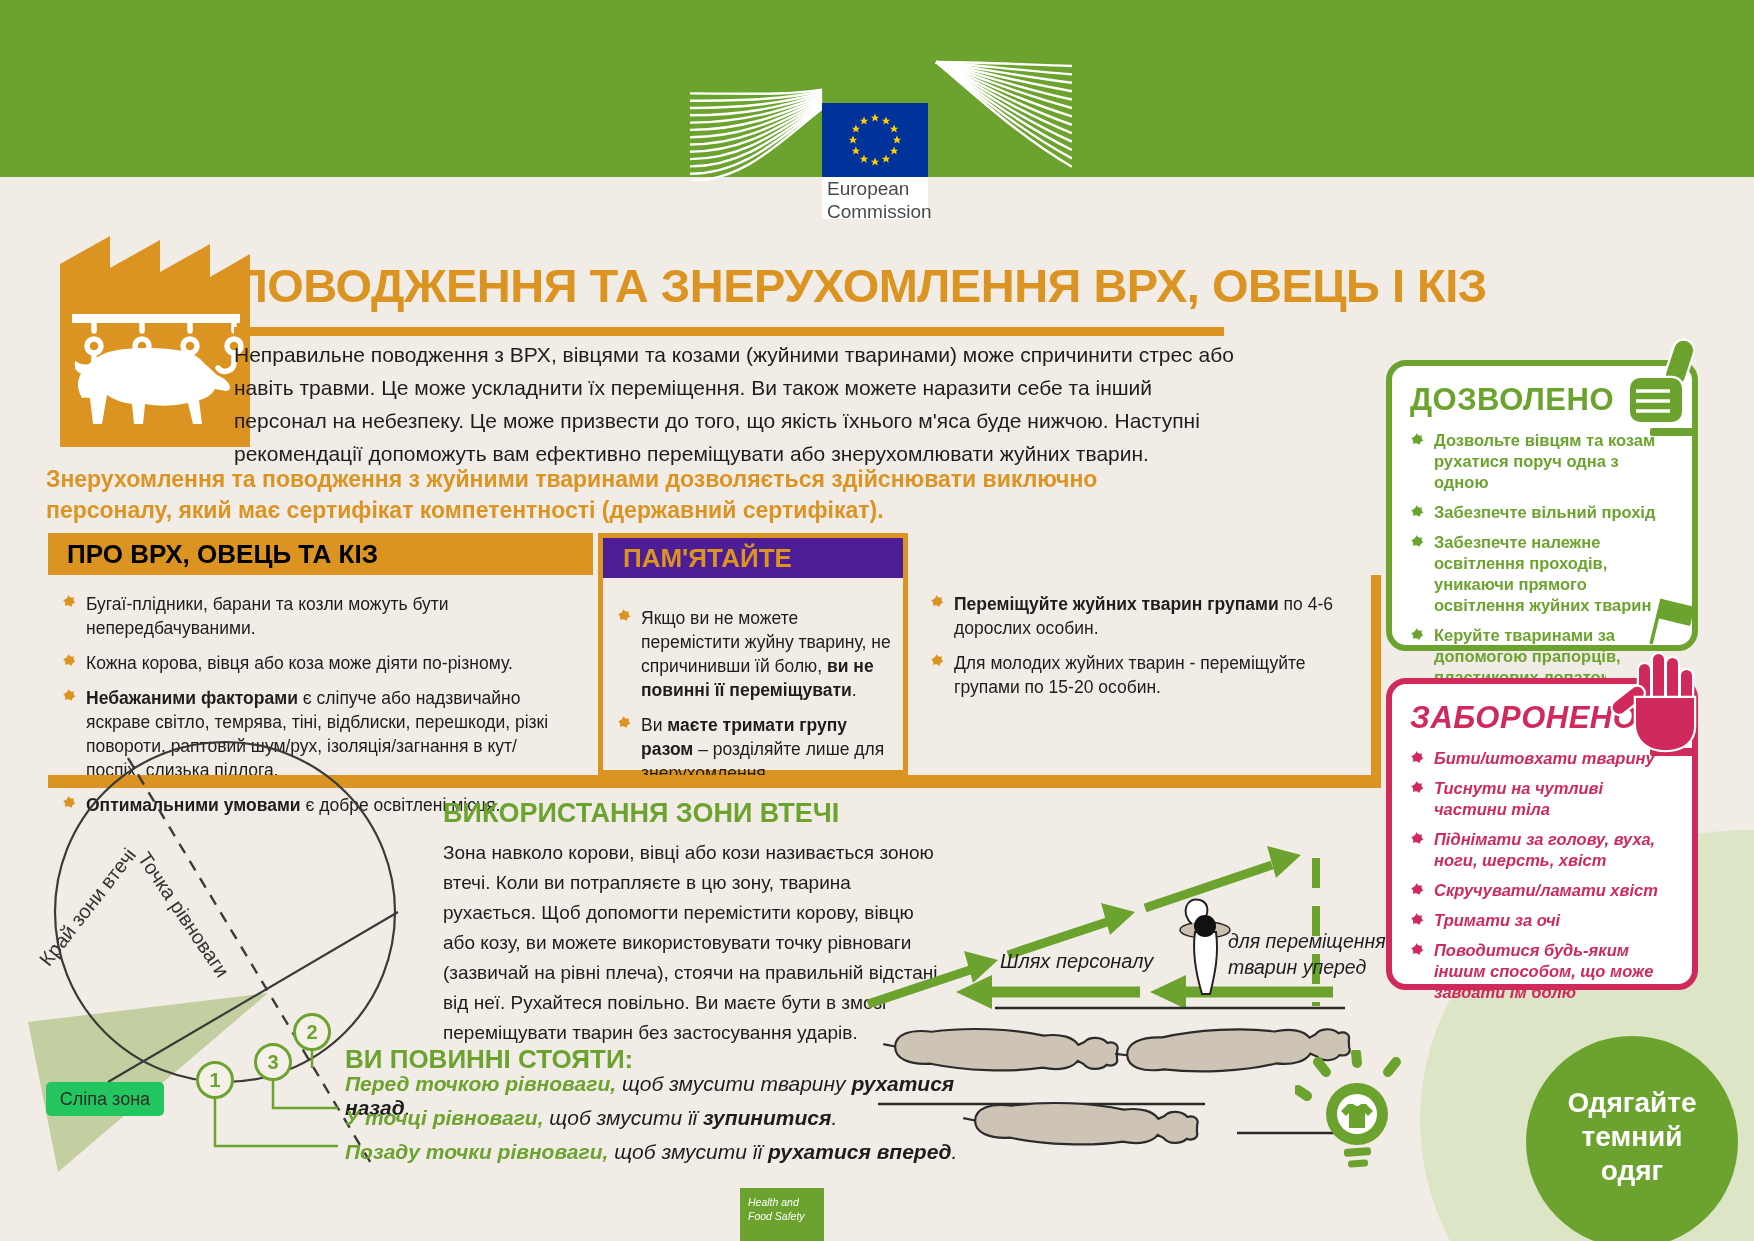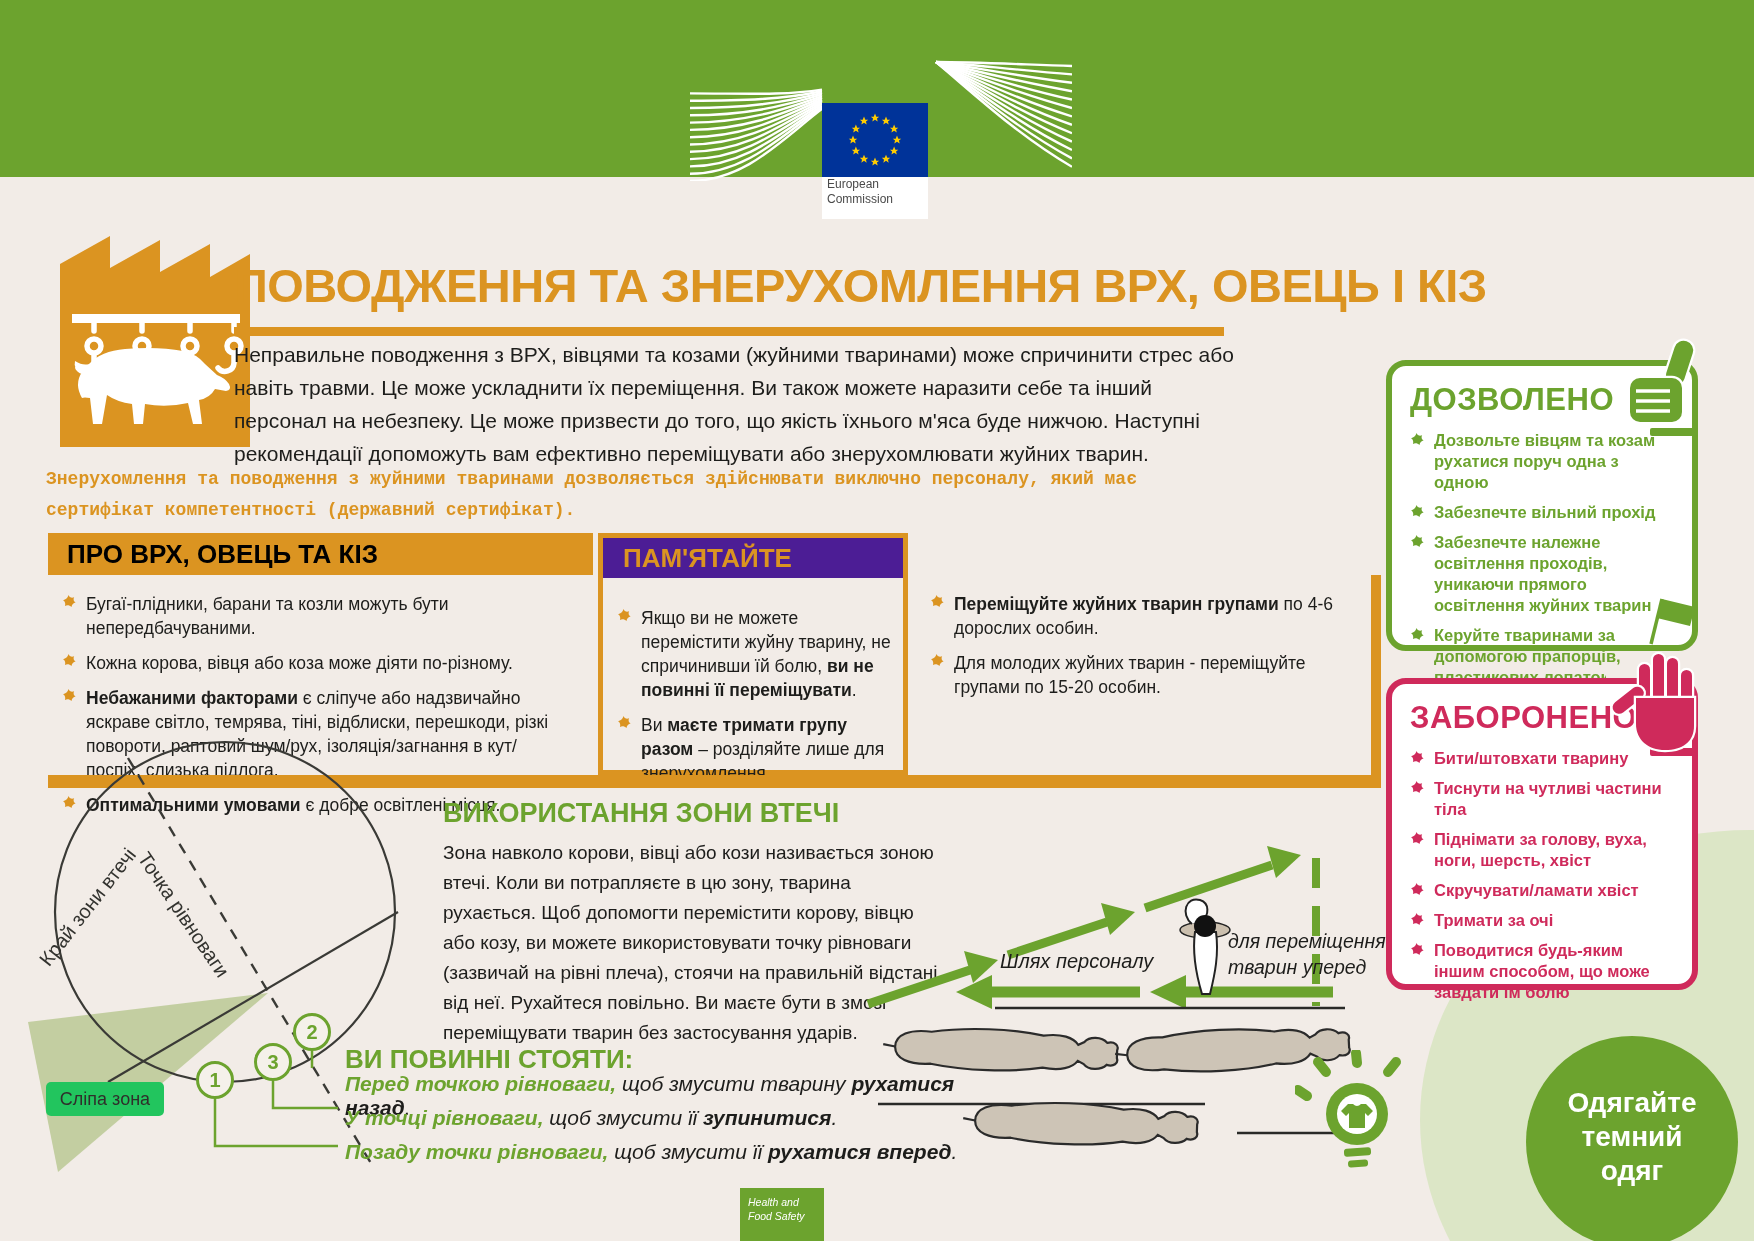--- a/index.html
+++ b/index.html
@@ -2,47 +2,47 @@
 <html><head>
 <meta charset="utf-8">
 <style>
   html,body{margin:0;padding:0;background:#888;}
   .page{position:relative;width:1754px;height:1241px;background:#F2ECE7;overflow:hidden;
         font-family:"Liberation Sans",sans-serif;color:#1d1d1b;margin:0 auto;}
   .abs{position:absolute;}
   
   .band{left:0;top:0;width:1754px;height:177px;background:#6CA32E;}
   .eu-plate{left:822px;top:177px;width:106px;height:42px;background:#fff;}
-  .eu-plate span{display:block;padding-left:5px;font-size:12px;line-height:1.22;color:#4a4a4a;}
+  .eu-plate span{display:block;padding-left:5px;font-size:19px;line-height:1.22;color:#4a4a4a;}
   .eu-flag{left:822px;top:103px;width:106px;height:74px;background:#039;}
   
   .title{left:234px;top:258px;width:1500px;font-size:47px;font-weight:bold;color:#DB9421;letter-spacing:-.5px;}
   .rule{left:234px;top:327px;width:990px;height:9px;background:#DB9421;}
   .intro{left:234px;top:338px;width:1002px;font-size:21px;line-height:33px;margin:0;}
-  .statement{left:46px;top:464px;width:1140px;font-size:18px;line-height:31px;font-weight:bold;color:#DB9421;margin:0;font-family:Liberation Mono, monospace;}
+  .statement{left:46px;top:464px;width:1140px;font-size:23px;line-height:31px;font-weight:bold;color:#DB9421;margin:0;}
   
   .colhead{height:42px;background:#DB9421;color:#000000;font-size:26px;font-weight:bold;
            display:flex;align-items:center;padding-left:19px;box-sizing:border-box;top:533px;}
   .col2box{left:598px;top:533px;width:310px;height:242px;border:5px solid #DB9421;background:#F2ECE7;box-sizing:border-box;}
   .col2head{background:#4c1d95;color:#DB9421;font-size:26px;font-weight:bold;height:40px;display:flex;align-items:center;padding-left:20px;}
   .vline{top:575px;height:213px;width:10px;background:#DB9421;}
   .hbar{left:48px;top:775px;width:1333px;height:13px;background:#DB9421;}
   ul.lst{list-style:none;margin:0;padding:0;}
   ul.lst li{display:flex;gap:9px;margin-bottom:11px;}
   .blt{width:17px;height:15px;flex:none;margin-top:3px;}
   .litx{font-size:17.5px;line-height:24px;}
   .c-orange .blt{color:#DB9421}
   .c-green .blt{color:#6CA32E}
   .c-red .blt{color:#CF2A5B}
   .p-b{font-weight:bold;}
   .p-lead{font-weight:bold;color:#6CA32E;}
   
   .sidebox{width:312px;background:#fff;border-radius:20px;box-sizing:border-box;padding:14px 16px 10px 16px;}
   .box-allowed{left:1386px;top:360px;height:291px;border:6px solid #6CA32E;}
-  .box-forbidden{left:1386px;top:678px;height:312px;border:6px solid #CF2A5B;}
+  .box-forbidden{left:1386px;top:678px;height:312px;border:6px solid #CF2A5B;font-style:italic;}
   .sidetitle{font-size:31px;font-weight:bold;letter-spacing:.5px;margin:2px 0 12px 2px;}
   .t-green{color:#6CA32E}.t-red{color:#CF2A5B}
   .sidebox ul.lst li{margin-bottom:9px;}
   .sidetx{font-size:16.5px;line-height:21px;font-weight:bold;}
   .box-allowed .sidetx{color:#6CA32E}
   .box-forbidden .sidetx{color:#CF2A5B}
   .patch{width:102px;height:86px;background:#F2ECE7;}
   .stub{width:48px;height:8px;border-radius:2px;}
   
   .fz-head{left:443px;top:798px;font-size:27px;font-weight:bold;color:#6CA32E;}

